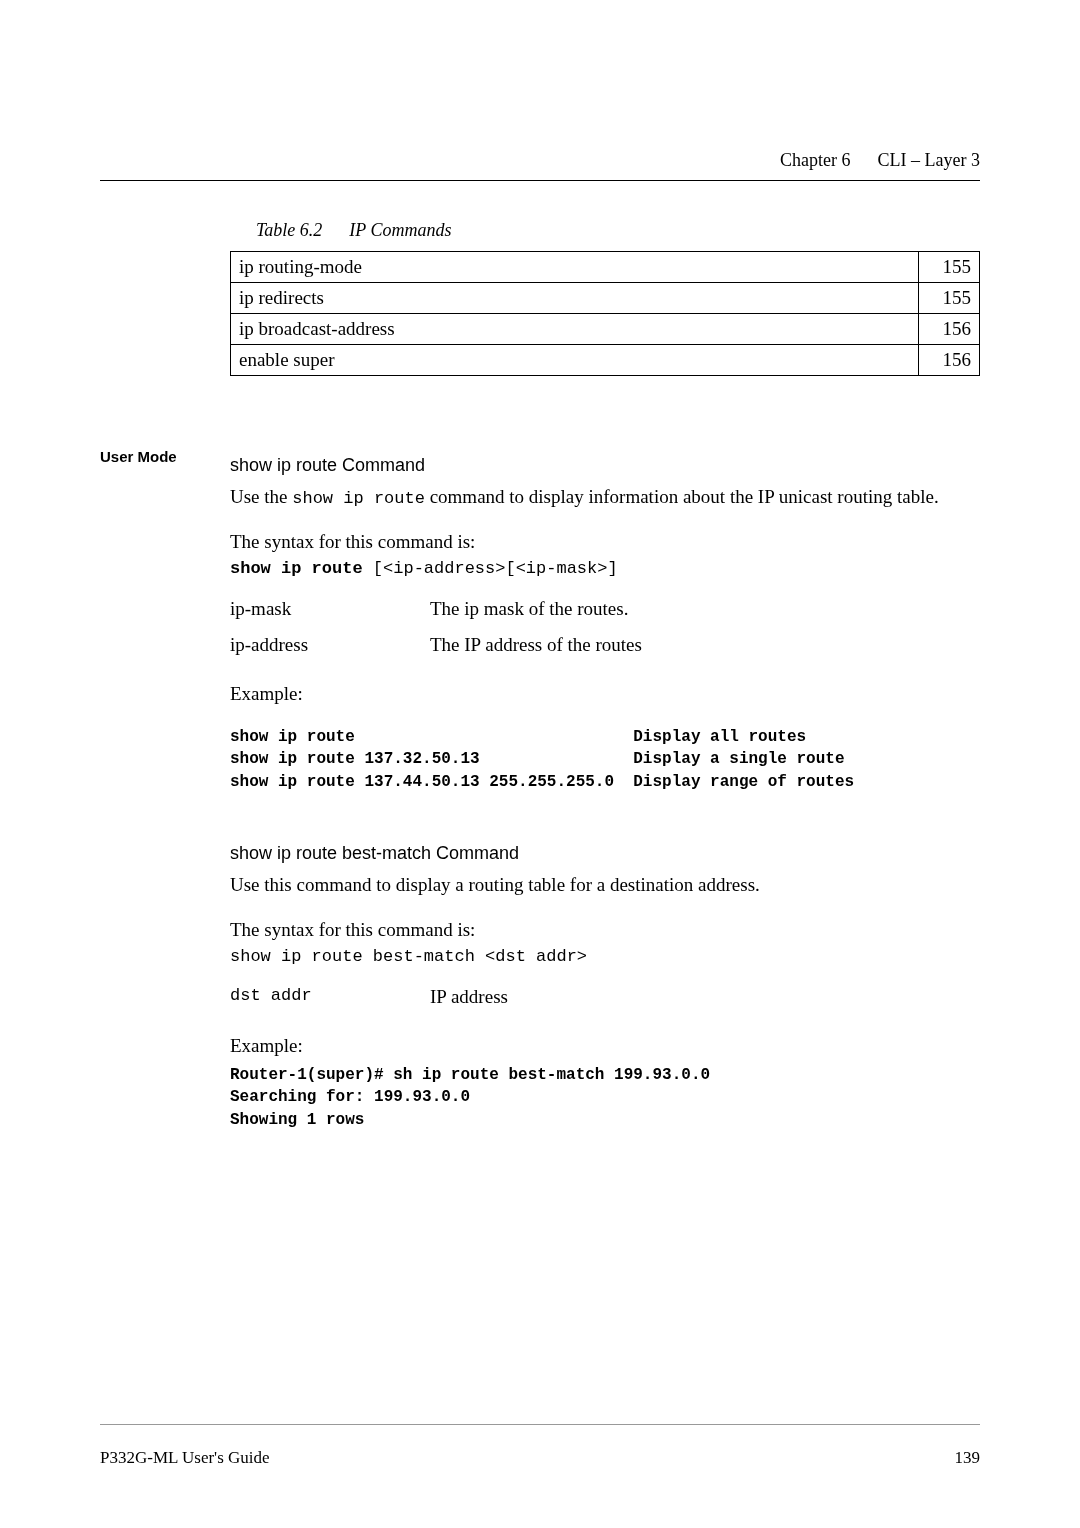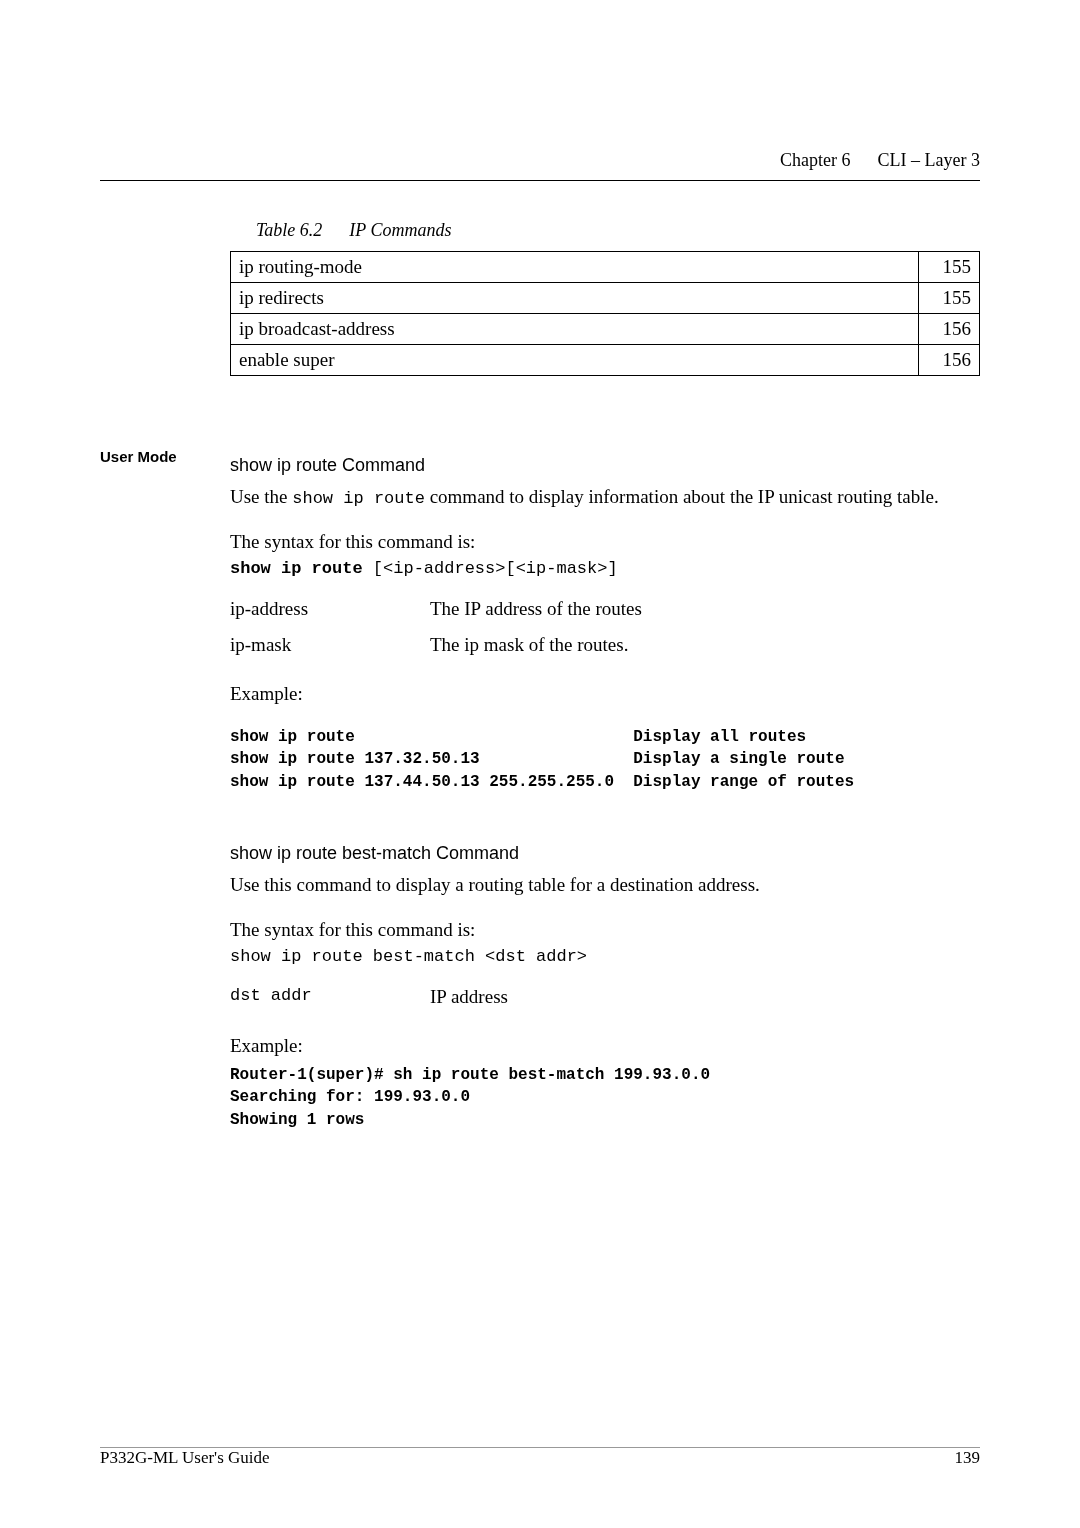--- a/index.html
+++ b/index.html
@@ -98,21 +98,21 @@
       margin-bottom: 30px;
       line-height: 1.4;
       font-weight: bold;
     }
     .footer {
       position: absolute;
       bottom: 60px;
       left: 100px;
       right: 100px;
       border-top: 1px solid #999;
-      padding-top: 0;
+      padding-top: 23px;
       display: flex;
       justify-content: space-between;
       font-size: 17px;
     }
     .mono-inline {
       font-family: 'Courier New', Courier, monospace;
       font-size: 17px;
     }
   </style>
 </head>
@@ -163,26 +163,26 @@
     <span>Use the </span><span class="mono-inline">show ip route</span><span> command to display information about the IP unicast routing table.</span>
   </div>
 
   <div class="body-text" style="margin-bottom:4px;">The syntax for this command is:</div>
   <div class="syntax-line">
     <span class="bold">show ip route</span><span> [&lt;ip-address&gt;[&lt;ip-mask&gt;]</span>
   </div>
 
   <div class="param-table">
     <div class="row">
+      <div class="pname">ip-mask</div>
+      <div>The ip mask of the routes.</div>
+    </div>
+    <div class="row">
       <div class="pname">ip-address</div>
       <div>The IP address of the routes</div>
-    </div>
-    <div class="row">
-      <div class="pname">ip-mask</div>
-      <div>The ip mask of the routes.</div>
     </div>
   </div>
 
   <div class="body-text">Example:</div>
   <div class="example-block">show ip route                             Display all routes
 show ip route 137.32.50.13                Display a single route
 show ip route 137.44.50.13 255.255.255.0  Display range of routes</div>
 
   <div class="subheading" style="margin-top:50px;">show ip route best-match Command</div>
   <div class="body-text">Use this command to display a routing table for a destination address.</div>

